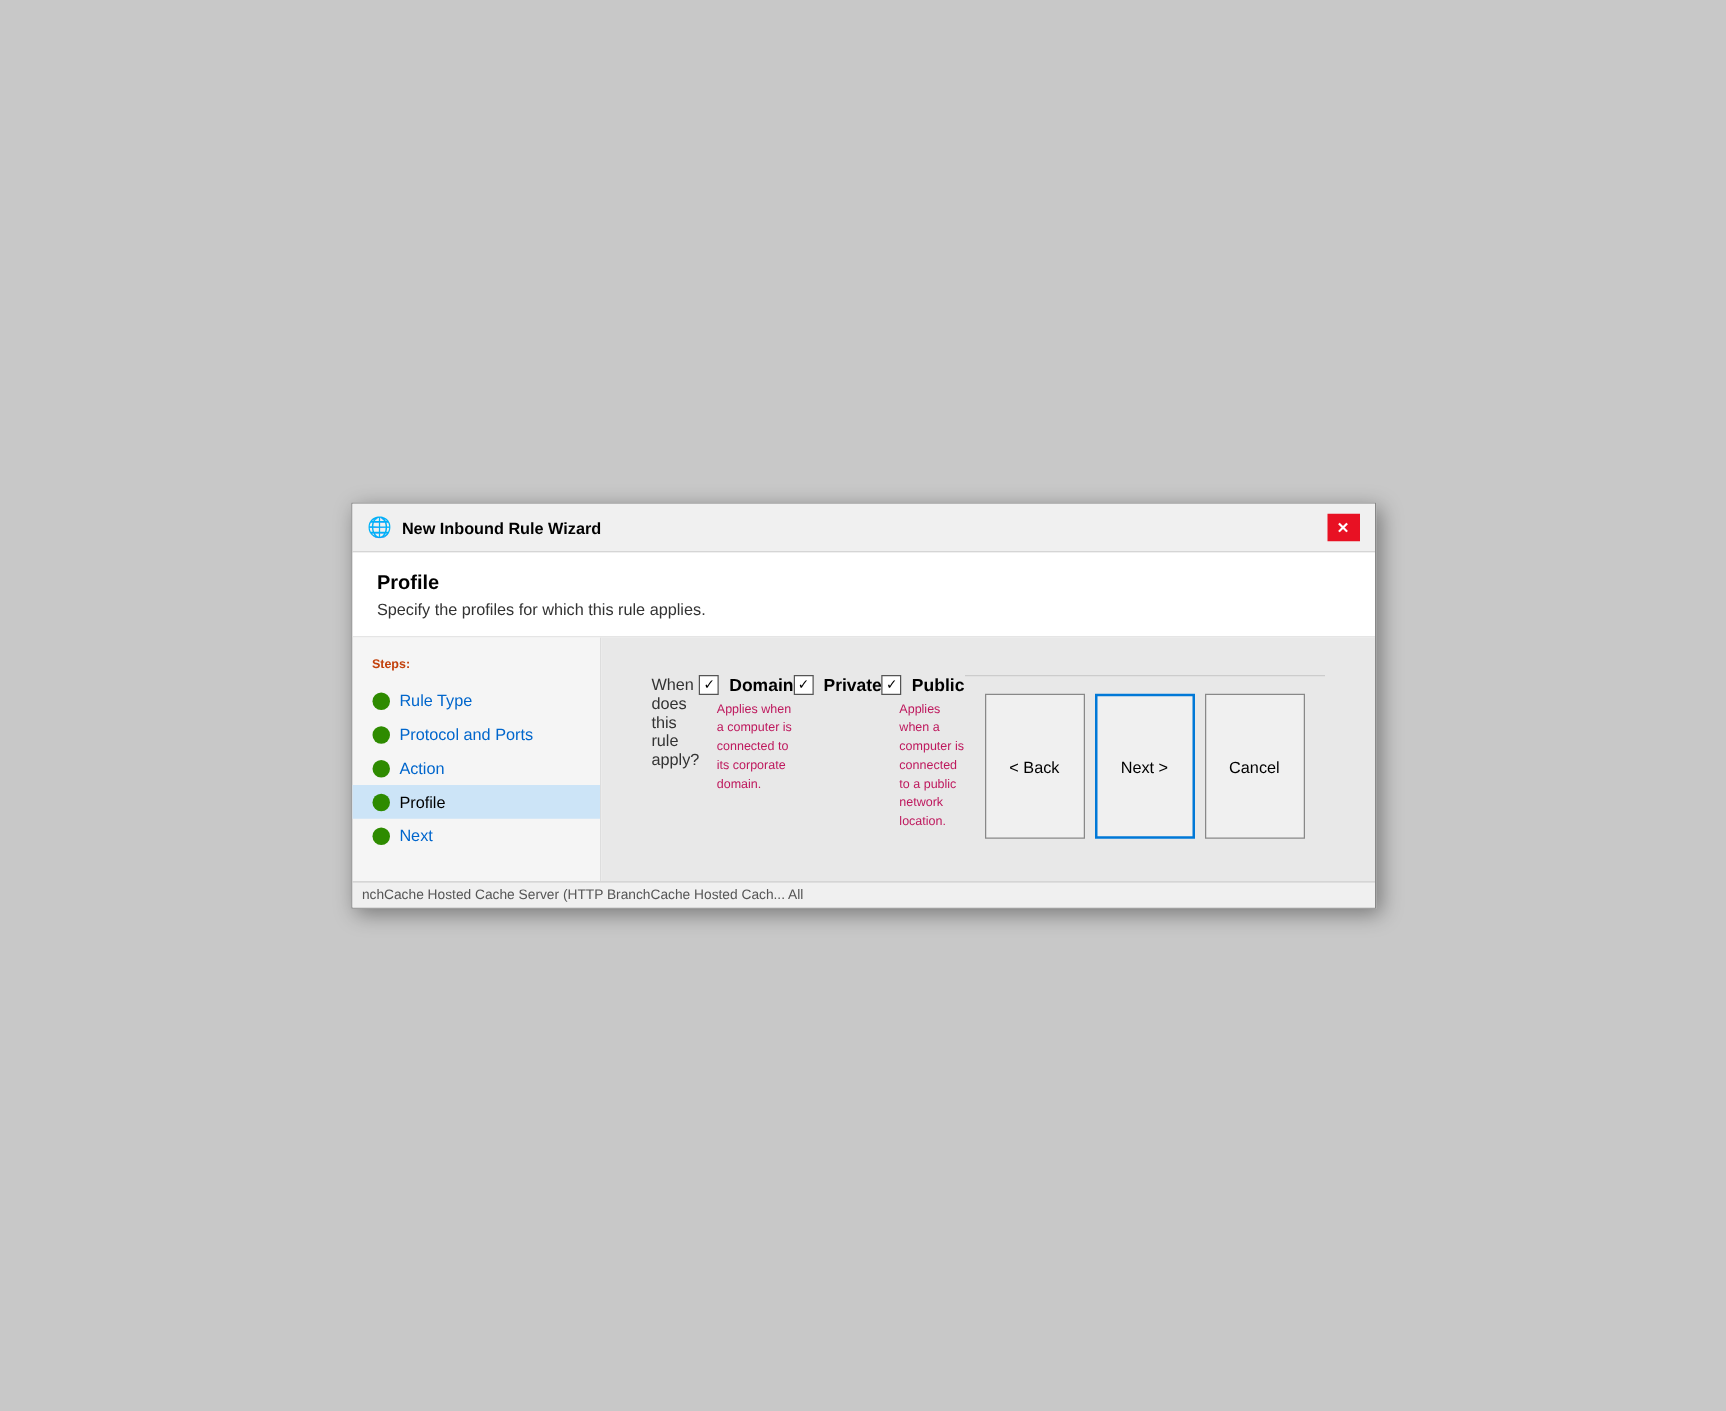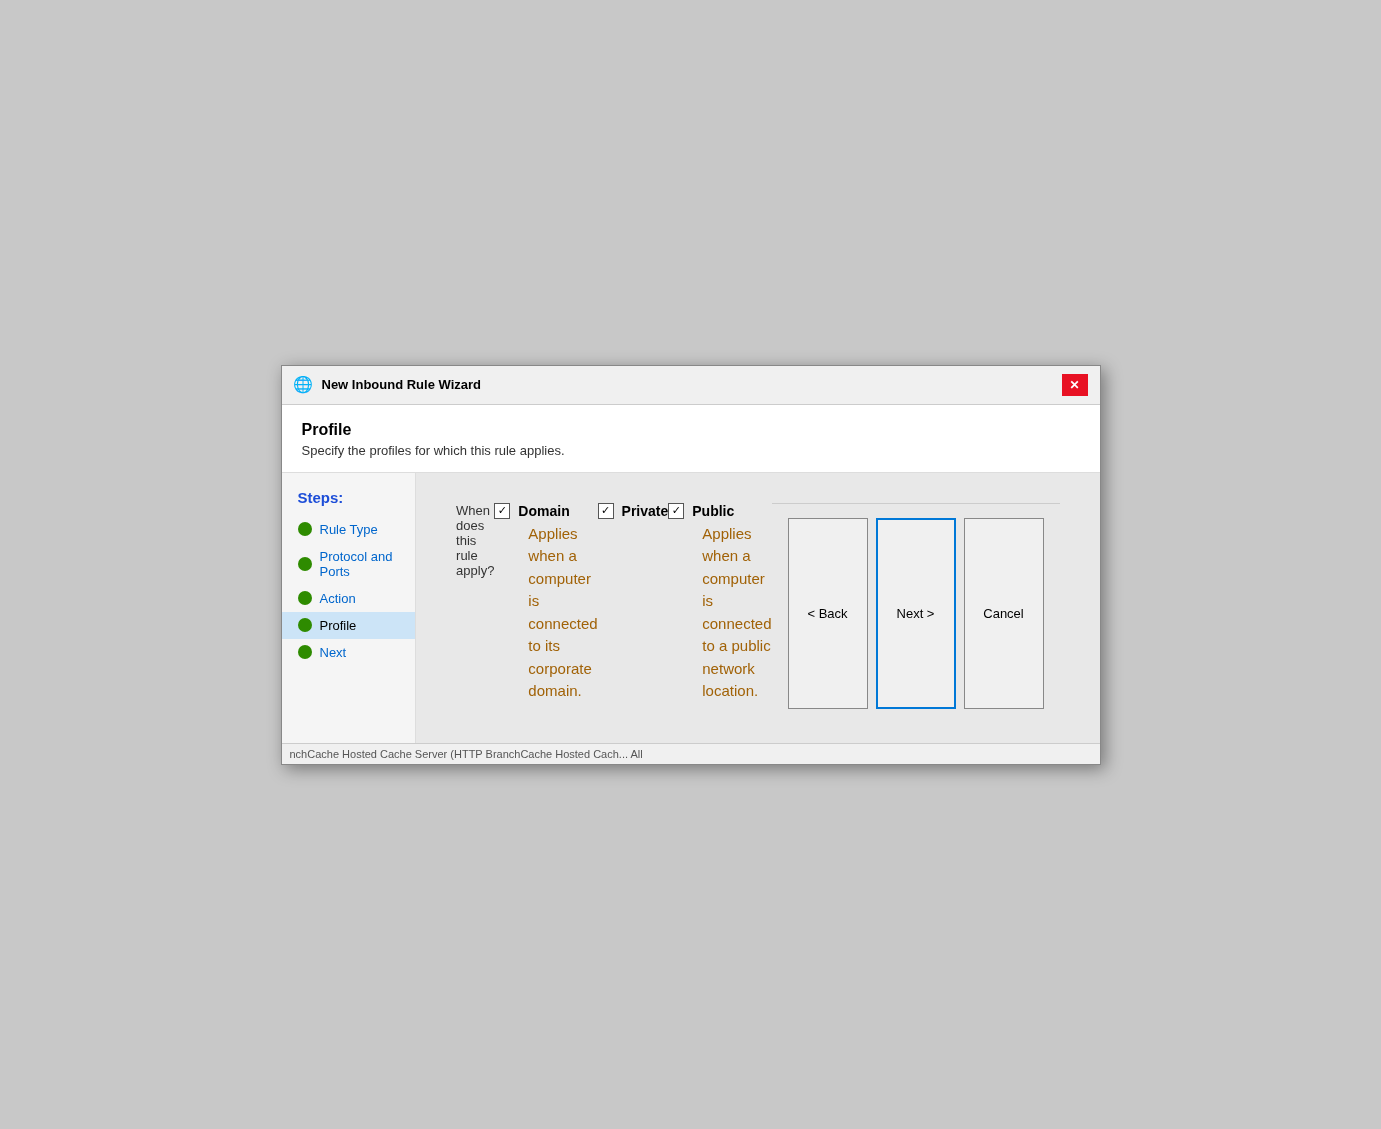--- a/index.html
+++ b/index.html
@@ -80,22 +80,22 @@
       flex: 1;
     }
     .steps-panel {
       width: 210px;
       background: #f5f5f5;
       border-right: 1px solid #ddd;
       padding: 16px 0;
     }
     .steps-label {
       font-weight: bold;
-      font-size: 15px;
-      color: #1d4ed8;
+      font-size: 10px;
+      color: #c2410c;
       padding: 0 16px 10px 16px;
     }
     .step-item {
       display: flex;
       align-items: center;
       gap: 8px;
       padding: 6px 16px;
       cursor: default;
       color: #0066cc;
       font-size: 13px;
@@ -141,23 +141,23 @@
       align-items: center;
       gap: 8px;
       margin-bottom: 4px;
     }
     .option-label {
       font-size: 14px;
       font-weight: bold;
       color: #000;
     }
     .option-desc {
-      font-size: 15px;
-      color: #a16207;
-      margin-left: 34px;
+      font-size: 10px;
+      color: #be185d;
+      margin-left: 14px;
       line-height: 1.5;
     }
     .checkbox-box {
       width: 16px;
       height: 16px;
       border: 1px solid #555;
       background: #fff;
       display: flex;
       align-items: center;
       justify-content: center;

